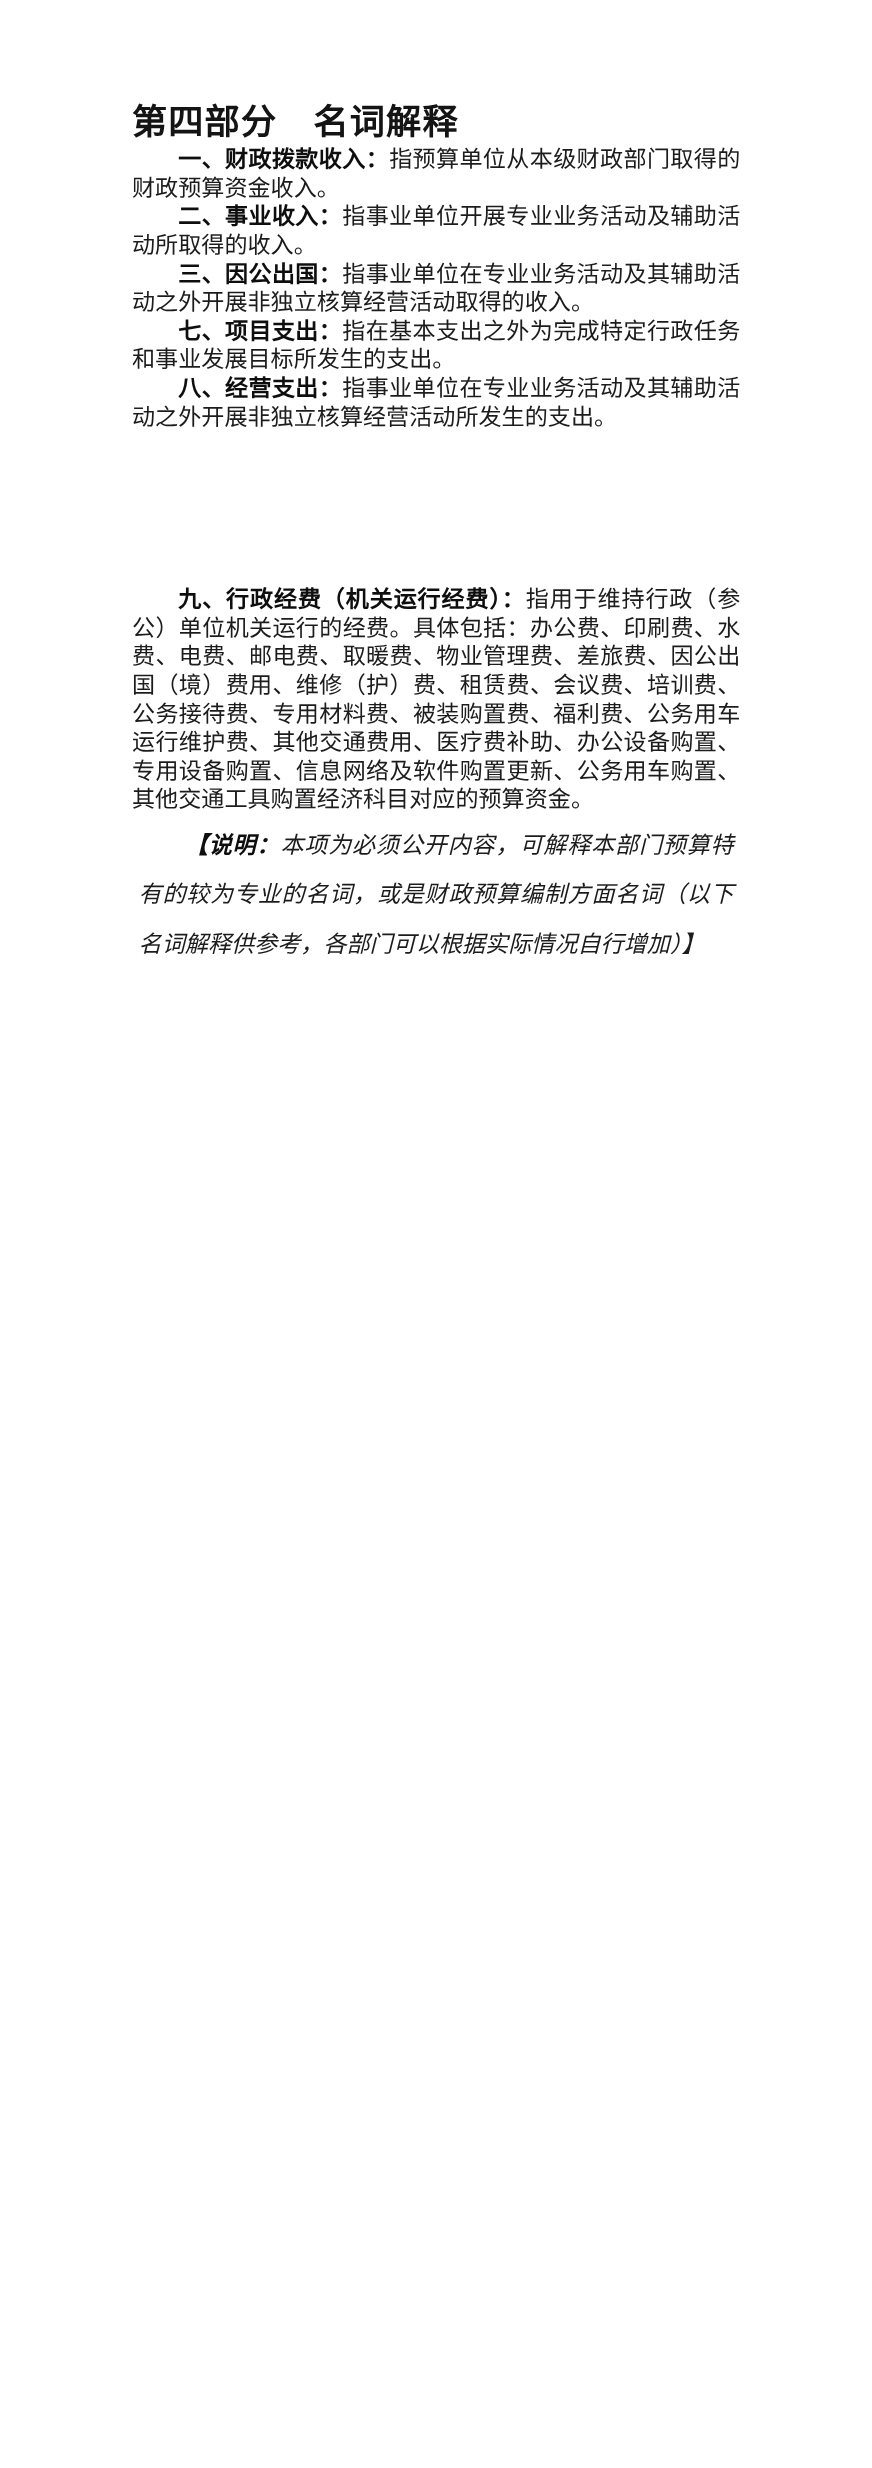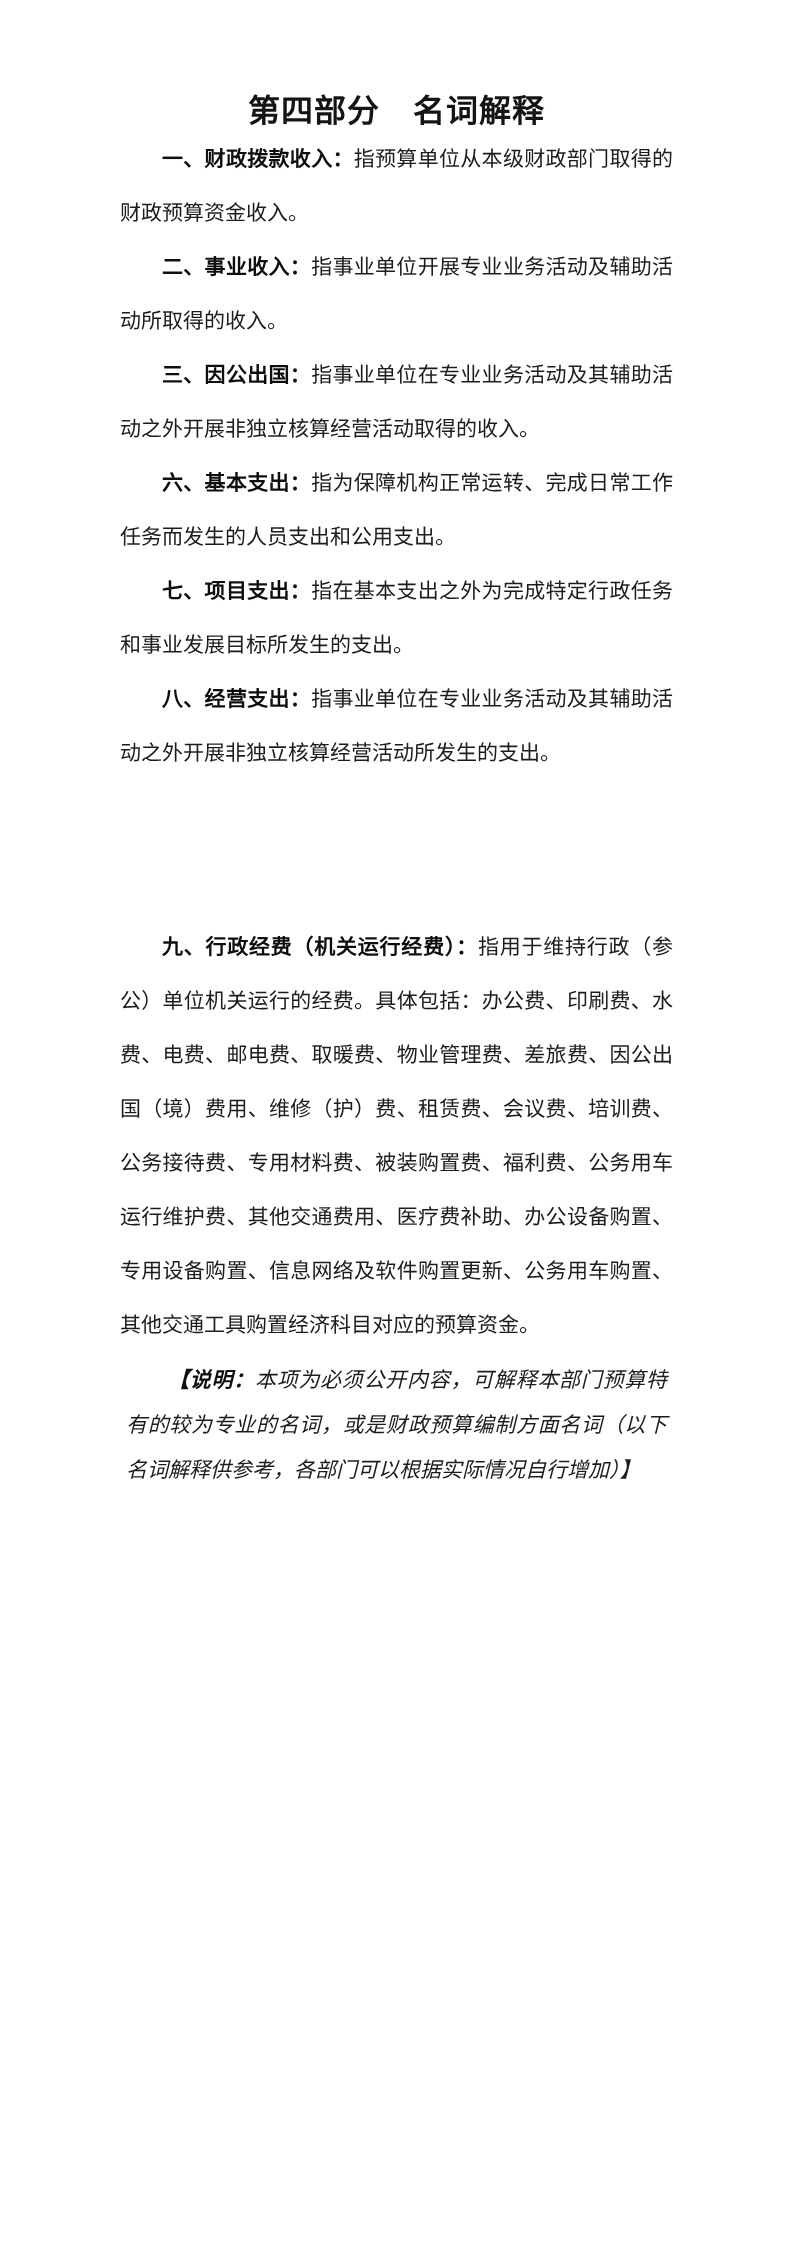--- a/index.html
+++ b/index.html
@@ -16,32 +16,31 @@
     font-family: "Liberation Serif", "DejaVu Serif", serif;
     color: #1c1c1c;
   }
   .title {
     margin: 0;
     padding: 90px 120px 0 120px;
     font-family: "Liberation Sans", "DejaVu Sans", sans-serif;
     font-weight: 700;
     font-size: 32px;
     line-height: 42px;
-    text-align: center;
     letter-spacing: 1px;
     color: #141414;
   }
   .doc-body {
     margin: 0 120px;
     width: 553px;
   }
   p.item {
     margin: 0;
     font-size: 21px;
-    line-height: 54px;
+    line-height: 26px;
     text-align: justify;
     text-justify: inter-ideograph;
     text-indent: 2em;
     word-break: break-all;
     overflow-wrap: anywhere;
   }
   p.item .term {
     font-weight: 700;
     color: #0e0e0e;
   }
@@ -74,21 +73,20 @@
   <div class="doc-body">
 
     <p class="item"><span class="term">一、财政拨款收入：</span><span>指预算单位从本级财政部门取得的财政预算资金收入。</span></p>
 
     <p class="item"><span class="term">二、事业收入：</span><span>指事业单位开展专业业务活动及辅助活动所取得的收入。</span></p>
 
     <p class="item"><span class="term">三、因公出国：</span><span>指事业单位在专业业务活动及其辅助活动之外开展非独立核算经营活动取得的收入。</span></p>
 
 
 
-    <p class="item"><span class="term">六、基本支出：</span><span>指为保障机构正常运转、完成日常工作任务而发生的人员支出和公用支出。</span></p>
 
     <p class="item"><span class="term">七、项目支出：</span><span>指在基本支出之外为完成特定行政任务和事业发展目标所发生的支出。</span></p>
 
     <p class="item"><span class="term">八、经营支出：</span><span>指事业单位在专业业务活动及其辅助活动之外开展非独立核算经营活动所发生的支出。</span></p>
 
     <div class="page2-block">
 
       <p class="item"><span class="term">九、行政经费（机关运行经费）：</span><span>指用于维持行政（参公）单位机关运行的经费。具体包括：办公费、印刷费、水费、电费、邮电费、取暖费、物业管理费、差旅费、因公出国（境）费用、维修（护）费、租赁费、会议费、培训费、公务接待费、专用材料费、被装购置费、福利费、公务用车运行维护费、其他交通费用、医疗费补助、办公设备购置、专用设备购置、信息网络及软件购置更新、公务用车购置、其他交通工具购置经济科目对应的预算资金。</span></p>
 
 

